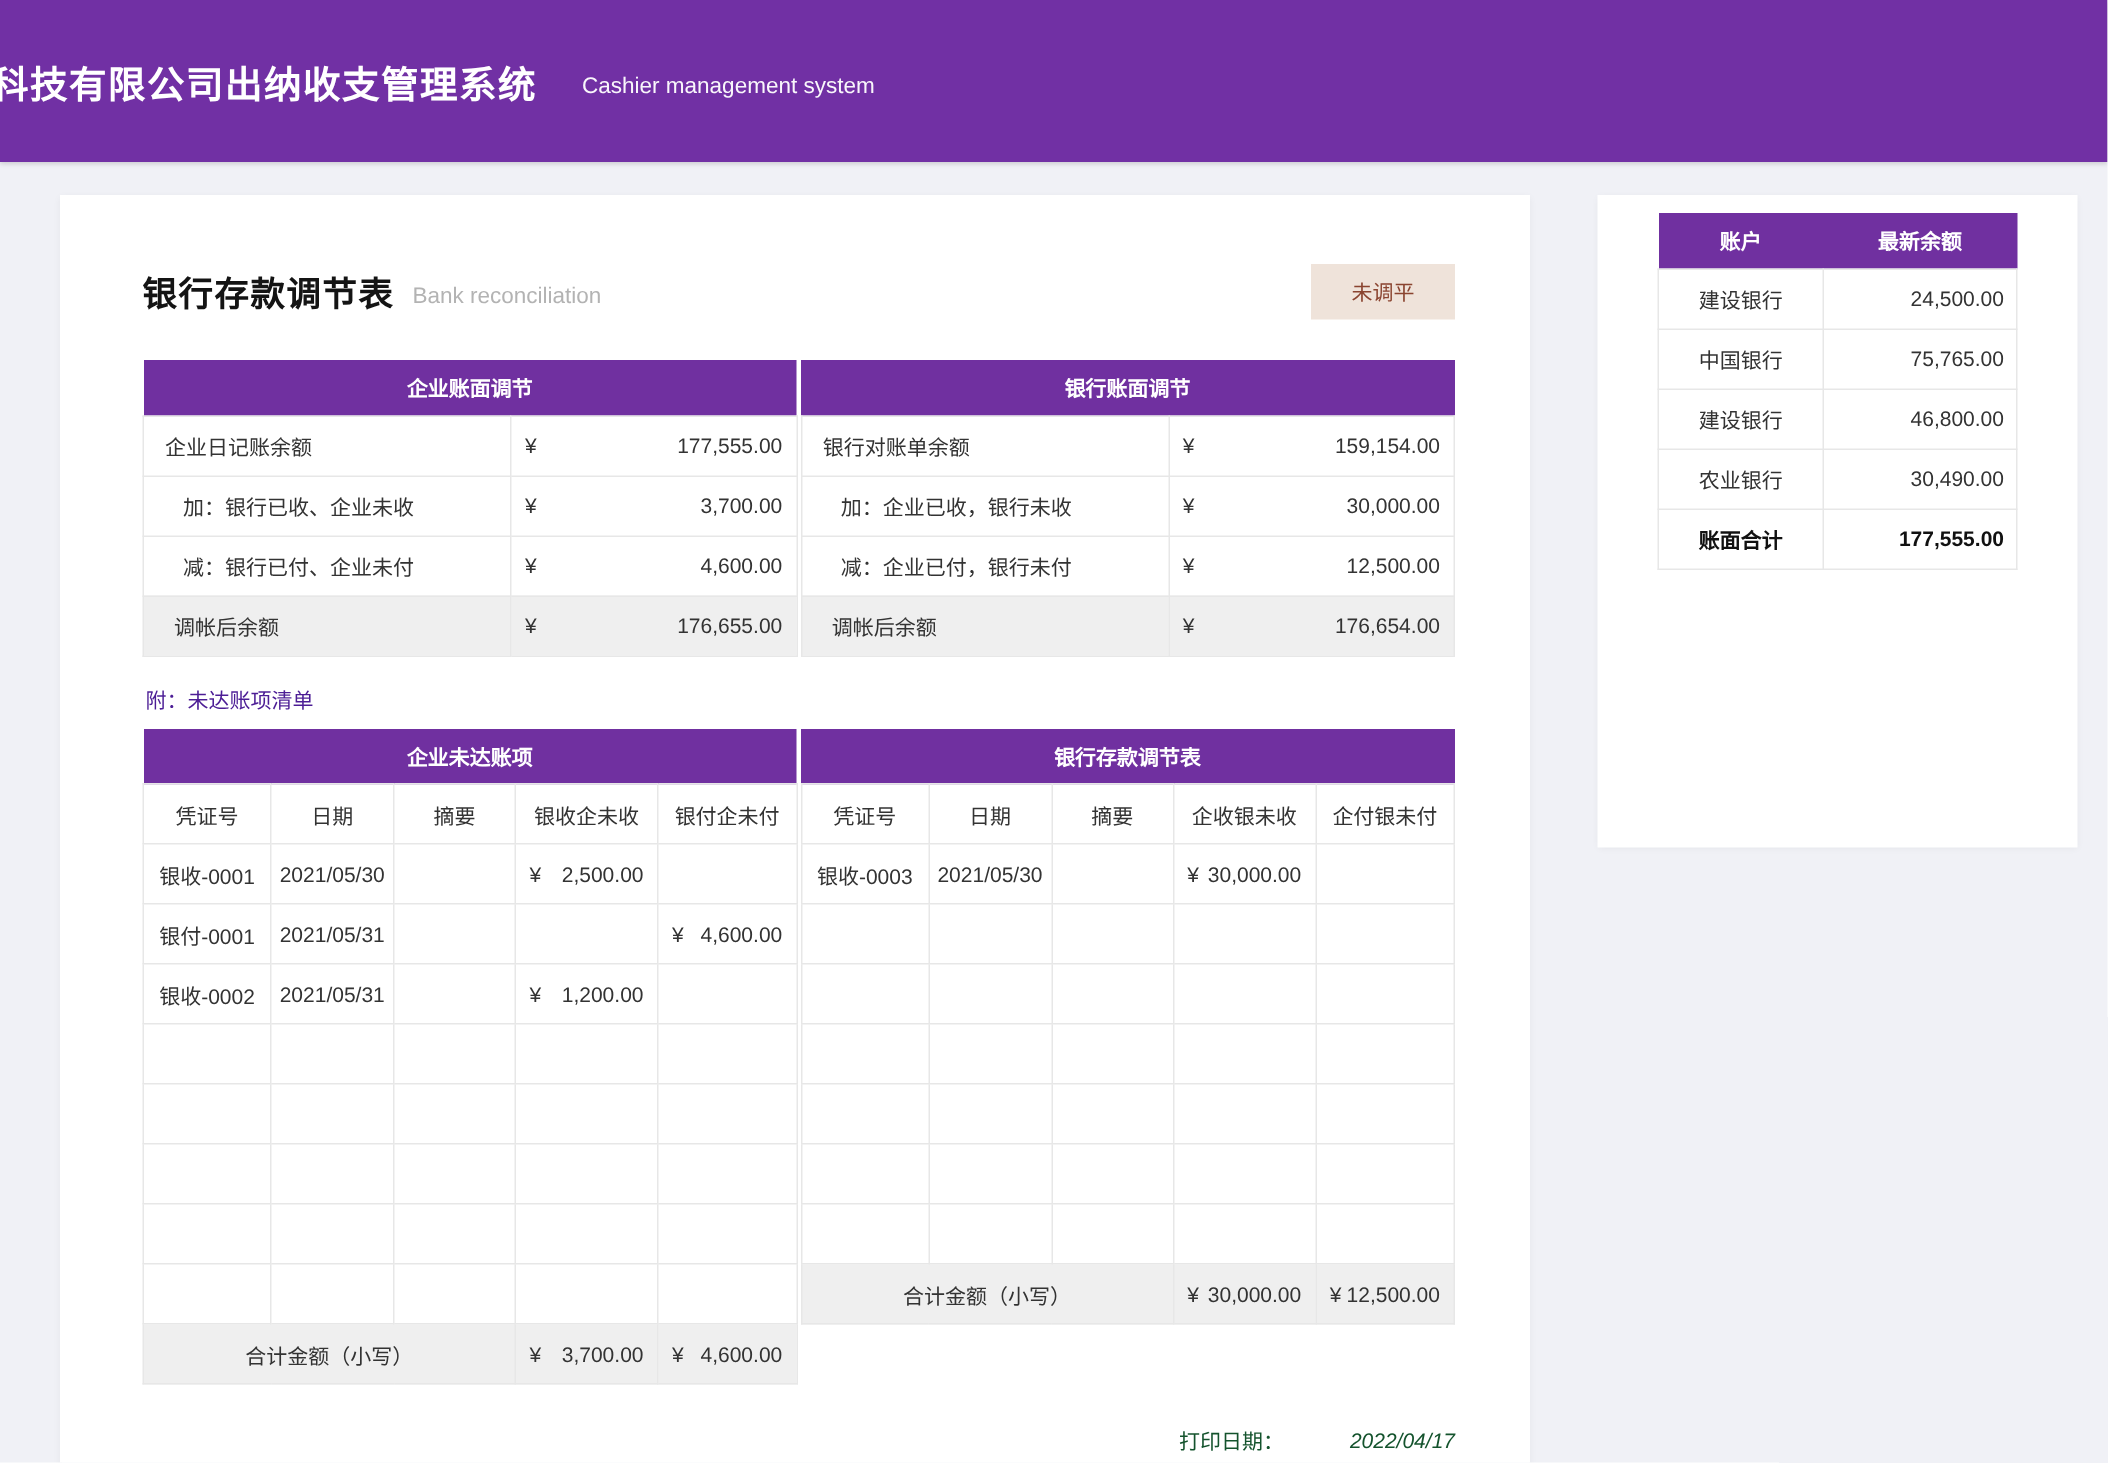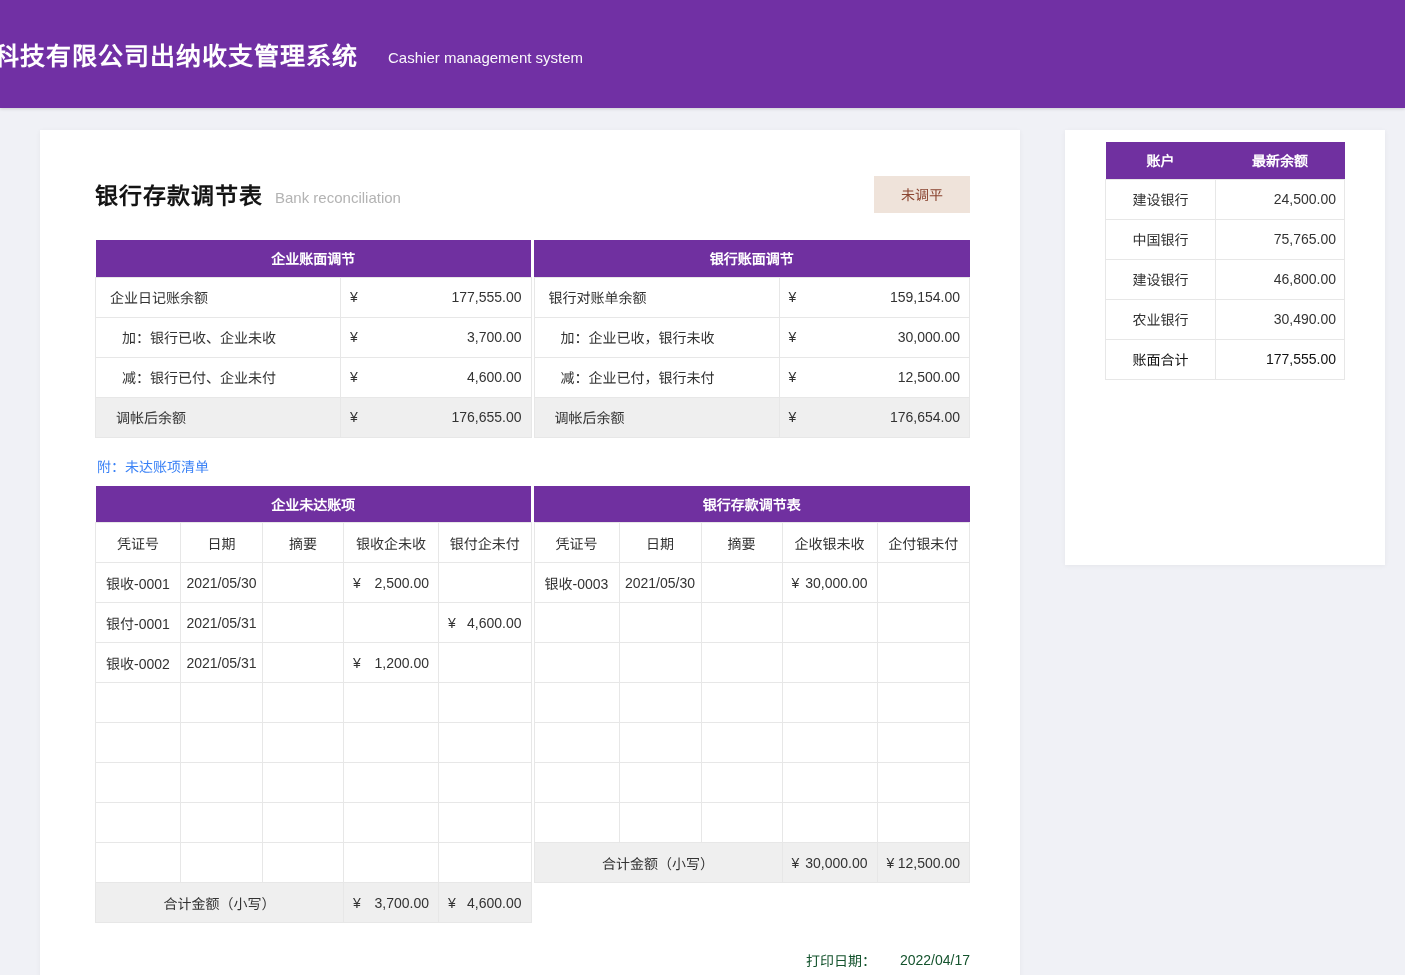--- a/index.html
+++ b/index.html
@@ -61,30 +61,30 @@
   tr.gray td { background:#efefef; }
   .lbl { padding-left:14px; text-align:left; }
   .lbl.indent { padding-left:26px; }
   .lbl.lbl-total { padding-left:20px; }
   .amt { display:flex; justify-content:space-between; align-items:center; padding:0 9px; }
   .c { text-align:center; }
   .colhead td { text-align:center; color:#333; background:#fff; }
   .total-lbl { text-align:center; }
 
   
-  .note { font-size:14px; color:#3b82f6; margin:18px 0 0 2px; }
+  .note { font-size:14px; color:#4c1d95; margin:18px 0 0 2px; }
   .print-row { display:flex; justify-content:flex-end; align-items:center; margin-top:27px; font-size:14px; color:#14532d; }
-  .print-date { margin-left:24px; }
+  .print-date { margin-left:44px;font-style:italic; }
 
   
   .side-title { text-align:center; font-size:19px; font-weight:bold; color:#141414; margin-top:48px; letter-spacing:1px; }
   .side-table { width:240px; margin:12px auto 0; }
   .side-table .acc { text-align:center; }
   .side-table .bal { text-align:right; padding-right:8px; }
-  tr.side-total td { font-weight:normal; color:#111; }
+  tr.side-total td { font-weight:bold; color:#111; }
 </style>
 </head>
 <body>
 
 <header class="topbar">
   <div class="company">科技有限公司</div>
   <div class="sys-title">出纳收支管理系统</div>
   <div class="sys-sub">Cashier management system</div>
 </header>
 

